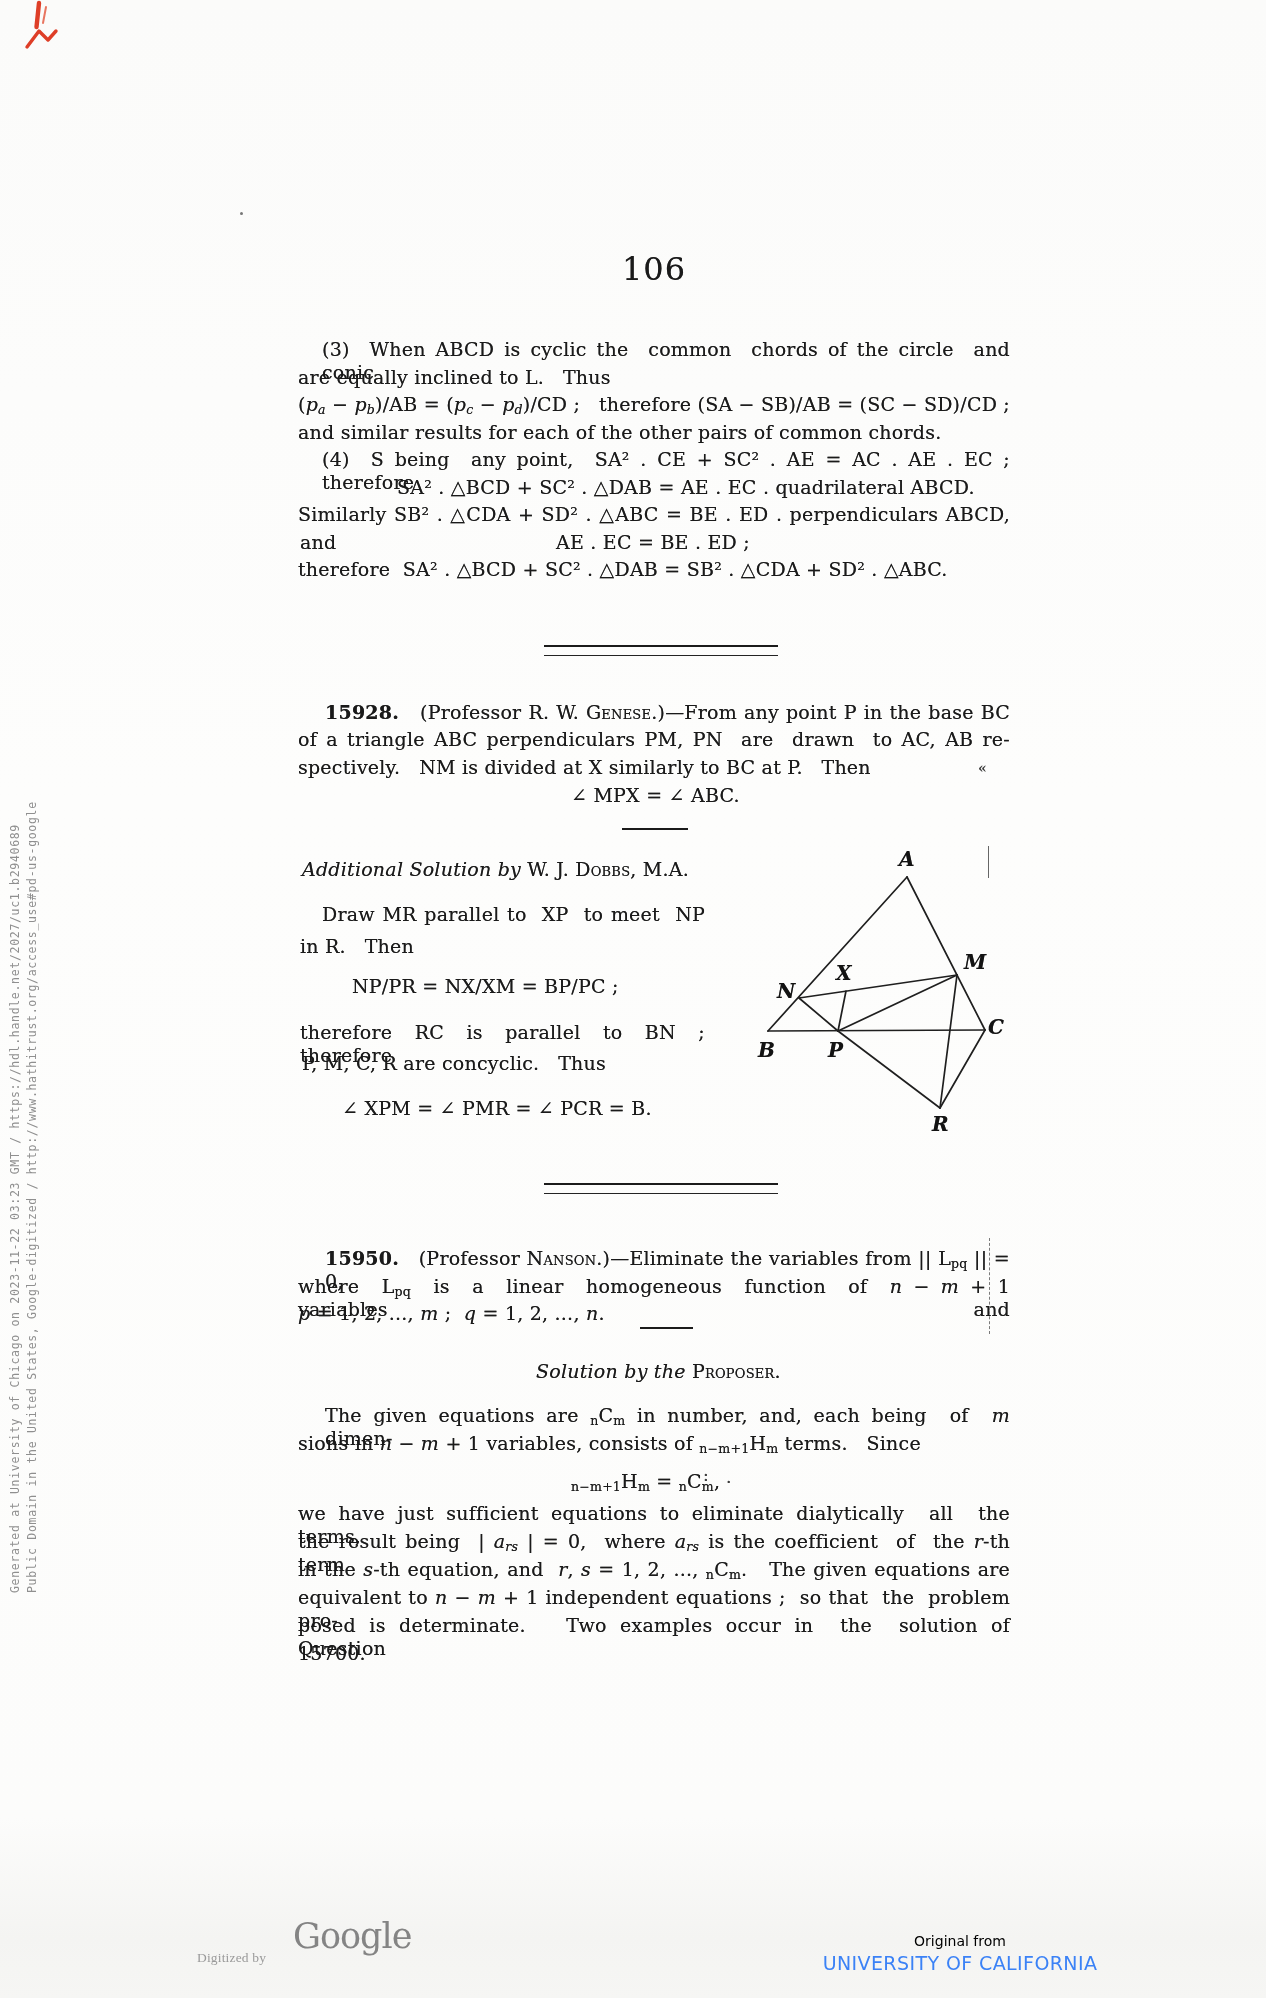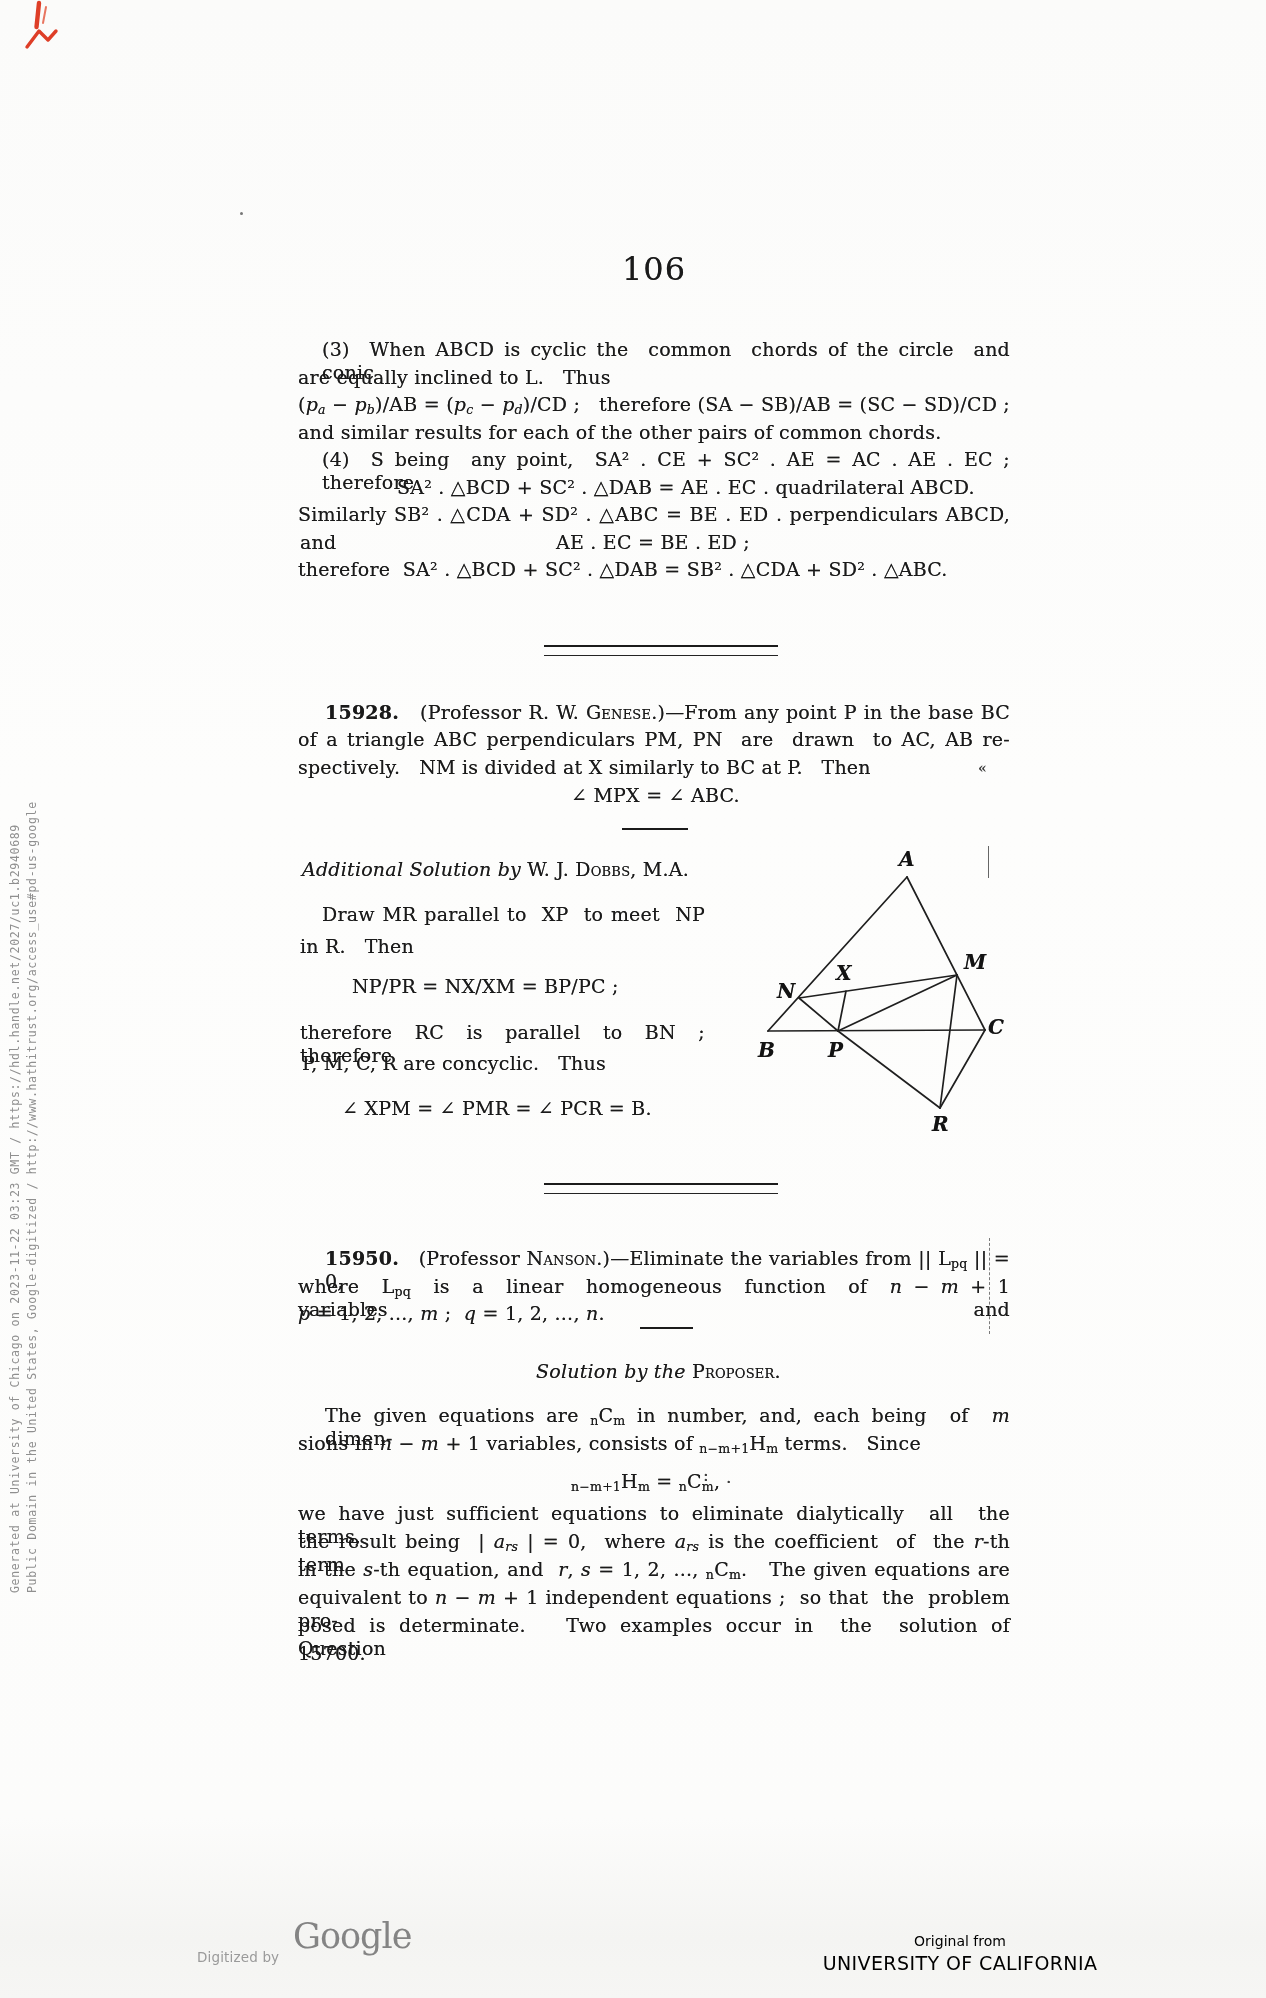--- a/index.html
+++ b/index.html
@@ -117,18 +117,18 @@
 <div class="ln fill" style="left:298px;top:1614px;width:712px;">posed is determinate.   Two examples occur in  the  solution of Question</div>
 <div class="ln" style="left:298px;top:1642px;">15700.</div>
 
 <div class="side" style="left:8px;top:1593px;">Generated at University of Chicago on 2023-11-22 03:23 GMT  /  https://hdl.handle.net/2027/uc1.b2940689</div>
 <div class="side" style="left:25px;top:1593px;">Public Domain in the United States, Google-digitized  /  http://www.hathitrust.org/access_use#pd-us-google</div>
 
 <div class="artifact" style="left:978px;top:760px;font-size:14px;font-weight:bold;">«</div>
 <div class="vline" style="left:988px;top:846px;height:32px;border-left:1.6px solid #666;"></div>
 <div class="vline" style="left:989px;top:1238px;height:96px;border-left:1.4px dashed #7a7a7a;"></div>
 
-<div class="ln foot-sans" style="left:197px;top:1946px;font-size:13.5px;color:#9a9a9a;text-shadow:none;">Digitized by</div>
+<div class="ln foot-sans" style="left:197px;top:1946px;font-size:13.5px;color:#9a9a9a;text-shadow:none;font-family:Liberation Serif, serif;">Digitized by</div>
 <div style="position:absolute;left:293px;top:1916px;font-family:'DejaVu Serif','Liberation Serif',serif;font-size:35px;color:#848484;letter-spacing:-1px;">Google</div>
 <div style="position:absolute;left:800px;top:1933px;width:320px;text-align:center;">
   <div class="foot-sans" style="font-size:14px;color:#000000;">Original from</div>
-  <div class="foot-sans" style="font-size:19px;color:#000000;letter-spacing:0.4px;margin-top:3px;">UNIVERSITY OF CALIFORNIA</div>
+  <div class="foot-sans" style="font-size:19px;color:#3b82f6;letter-spacing:0.4px;margin-top:3px;">UNIVERSITY OF CALIFORNIA</div>
 </div>
 
 </body></html>

